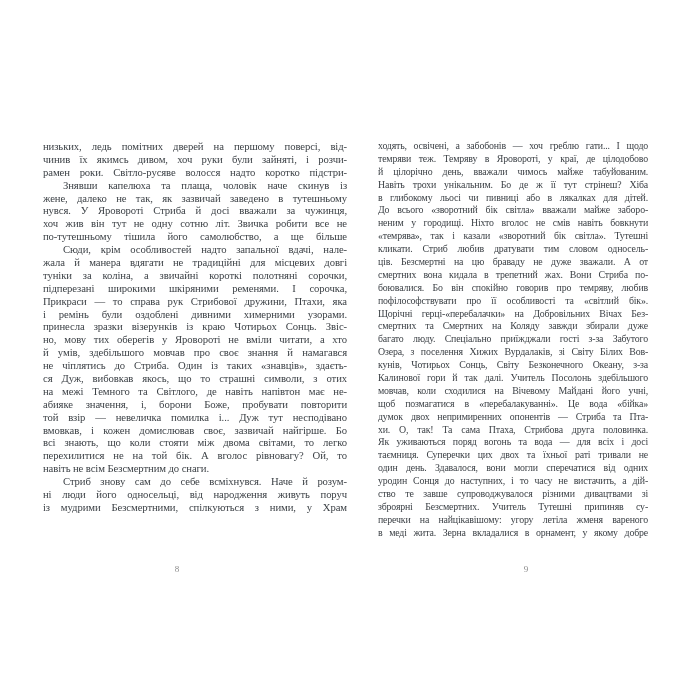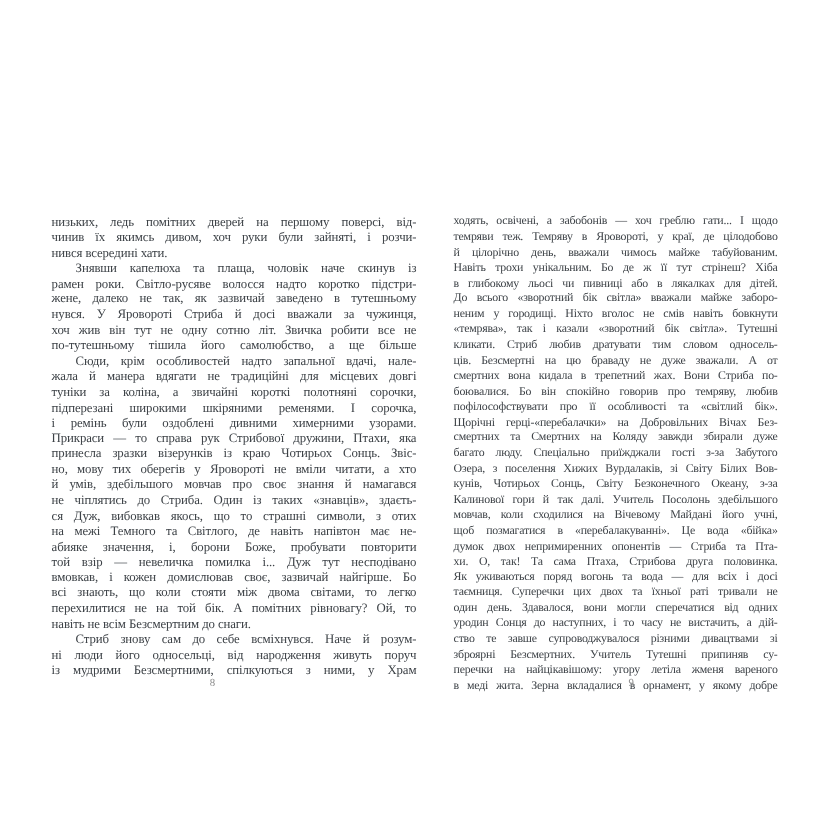--- a/index.html
+++ b/index.html
@@ -17,21 +17,20 @@
     position: relative;
     width: 700px;
     height: 700px;
     background: #ffffff;
     overflow: hidden;
   }
   .page-col {
     position: absolute;
     top: 140px;
     color: #3d4247;
-    margin-top: 39px;
   }
   .page-col.left {
     left: 43px;
     width: 304px;
     font-size: 10.7px;
     letter-spacing: -0.1px;
   }
   .page-col.right {
     left: 378px;
     width: 270px;
@@ -62,44 +61,43 @@
   .page-num.left-num  { left: 167px; }
   .page-num.right-num { left: 516px; }
 </style>
 </head>
 <body>
 
 <div class="spread" style="background: rgb(255, 255, 255);">
   <div class="page-col left" style="color: rgb(61, 66, 71);">
       <div class="line">низьких, ледь помітних дверей на першому поверсі, від-</div>
       <div class="line">чинив їх якимсь дивом, хоч руки були зайняті, і розчи-</div>
-      <div class="line end">нився всередині хати.</div>
+      <div class="line">рамен роки. Світло-русяве волосся надто коротко підстри-</div>
       <div class="line indent">Знявши капелюха та плаща, чоловік наче скинув із</div>
-      <div class="line">рамен роки. Світло-русяве волосся надто коротко підстри-</div>
       <div class="line">жене, далеко не так, як зазвичай заведено в тутешньому</div>
       <div class="line">нувся. У Яровороті Стриба й досі вважали за чужинця,</div>
       <div class="line">хоч жив він тут не одну сотню літ. Звичка робити все не</div>
       <div class="line">по-тутешньому тішила його самолюбство, а ще більше</div>
       <div class="line indent">Сюди, крім особливостей надто запальної вдачі, нале-</div>
       <div class="line">жала й манера вдягати не традиційні для місцевих довгі</div>
       <div class="line">туніки за коліна, а звичайні короткі полотняні сорочки,</div>
       <div class="line">підперезані широкими шкіряними ременями. І сорочка,</div>
+      <div class="line">Прикраси — то справа рук Стрибової дружини, Птахи, яка</div>
       <div class="line">і ремінь були оздоблені дивними химерними узорами.</div>
-      <div class="line">Прикраси — то справа рук Стрибової дружини, Птахи, яка</div>
       <div class="line">принесла зразки візерунків із краю Чотирьох Сонць. Звіс-</div>
       <div class="line">но, мову тих оберегів у Яровороті не вміли читати, а хто</div>
       <div class="line">й умів, здебільшого мовчав про своє знання й намагався</div>
       <div class="line">не чіплятись до Стриба. Один із таких «знавців», здаєть-</div>
       <div class="line">ся Дуж, вибовкав якось, що то страшні символи, з отих</div>
       <div class="line">на межі Темного та Світлого, де навіть напівтон має не-</div>
       <div class="line">абияке значення, і, борони Боже, пробувати повторити</div>
       <div class="line">той взір — невеличка помилка і... Дуж тут несподівано</div>
       <div class="line">вмовкав, і кожен домислював своє, зазвичай найгірше. Бо</div>
       <div class="line">всі знають, що коли стояти між двома світами, то легко</div>
-      <div class="line">перехилитися не на той бік. А помітних рівновагу? Ой, то</div>
+      <div class="line">перехилитися не на той бік. А вголос рівновагу? Ой, то</div>
       <div class="line end">навіть не всім Безсмертним до снаги.</div>
       <div class="line indent">Стриб знову сам до себе всміхнувся. Наче й розум-</div>
       <div class="line">ні люди його односельці, від народження живуть поруч</div>
       <div class="line">із мудрими Безсмертними, спілкуються з ними, у Храм</div>
     </div>
   <div class="page-col right" style="color: rgb(61, 66, 71);">
       <div class="line">ходять, освічені, а забобонів — хоч греблю гати... І щодо</div>
       <div class="line">темряви теж. Темряву в Яровороті, у краї, де цілодобово</div>
       <div class="line">й цілорічно день, вважали чимось майже табуйованим.</div>
       <div class="line">Навіть трохи унікальним. Бо де ж її тут стрінеш? Хіба</div>

